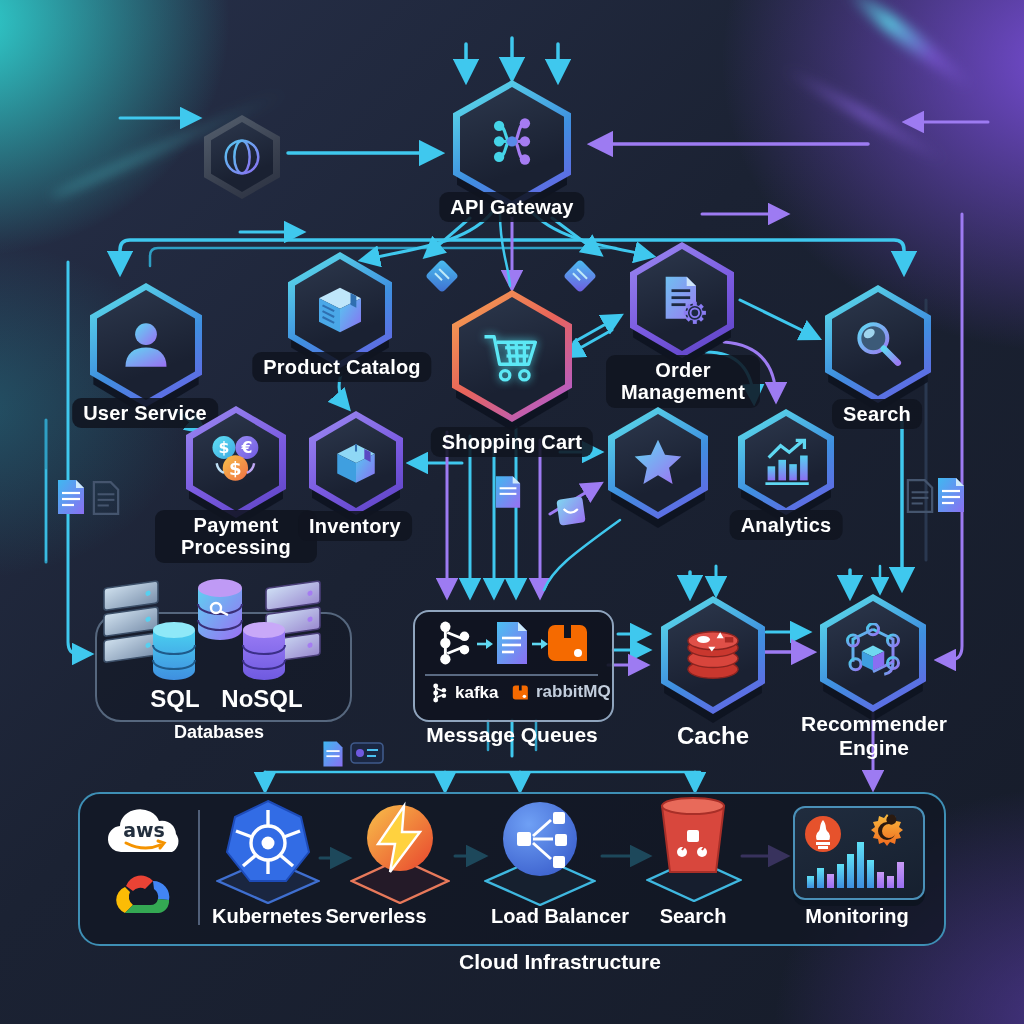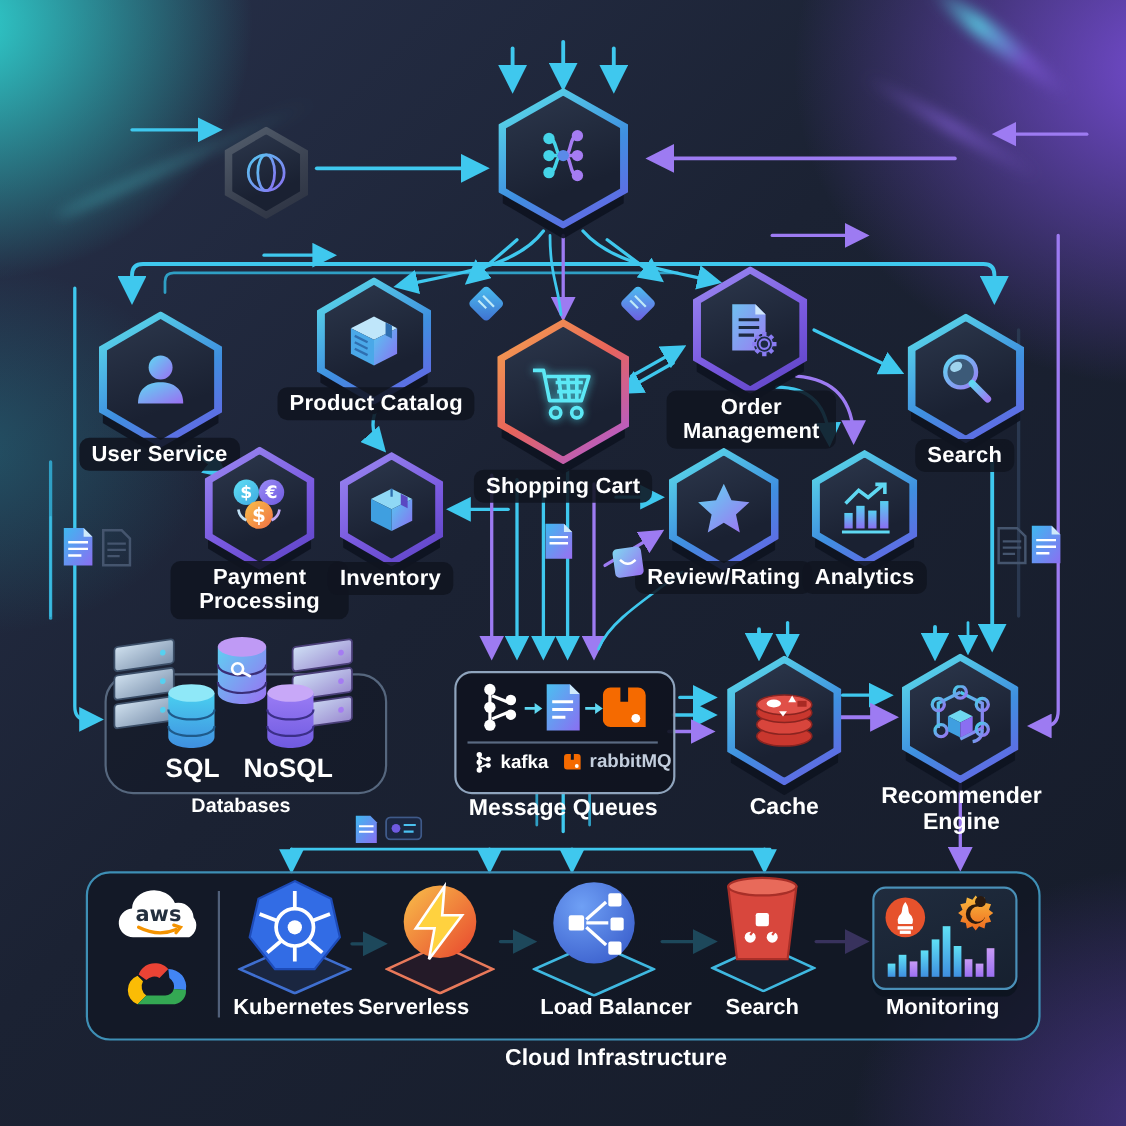--- a/index.html
+++ b/index.html
@@ -181,20 +181,21 @@
       </g>
       <circle cx="14" cy="10" r="4" fill="#45d4e8"></circle>
         <circle cx="14" cy="22" r="4" fill="#45d4e8"></circle>
         <circle cx="14" cy="34" r="4" fill="#45d4e8"></circle>
       <circle cx="34" cy="8" r="4" fill="#a57cf2"></circle>
         <circle cx="34" cy="22" r="4" fill="#a57cf2"></circle>
         <circle cx="34" cy="36" r="4" fill="#a57cf2"></circle>
       <circle cx="24" cy="22" r="4" fill="#5a8ae8"></circle>
     </svg>
   </div>
+  <div class="pill" style="left:512px;top:192px;">API Gateway</div>
 
   <div class="hex" style="left:90px;top:283px;width:112px;height:124px;">
     <div class="hex-shadow"></div>
     <div class="hex-border grad-cyan"></div>
     <div class="hex-inner"></div>
     <svg class="ic" width="58" height="58" viewBox="0 0 48 48">
       <defs>
           <linearGradient id="gus" x1="0" y1="0" x2="1" y2="1">
         <stop offset="0" stop-color="#5fd8f2"></stop>
             <stop offset="1" stop-color="#9a6ff2"></stop>
@@ -358,21 +359,20 @@
     <svg class="ic" width="56" height="56" viewBox="0 0 48 48">
       <defs>
           <linearGradient id="gst" x1="0" y1="0" x2="1" y2="1">
         <stop offset="0" stop-color="#5fd8f2"></stop>
             <stop offset="1" stop-color="#a06ff2"></stop>
           </linearGradient>
         </defs>
       <path d="M24,4 L30,17 L44,18.5 L33.5,28 L36.5,42 L24,34.5 L11.5,42 L14.5,28 L4,18.5 L18,17 Z" fill="url(#gst)"></path>
     </svg>
   </div>
-  <div class="pill" style="left:658px;top:510px;">Review/Rating</div>
 
   <div class="hex" style="left:738px;top:409px;width:96px;height:106px;">
     <div class="hex-shadow"></div>
     <div class="hex-border grad-cyan"></div>
     <div class="hex-inner"></div>
     <svg class="ic" width="52" height="52" viewBox="0 0 48 48">
       <defs>
           <linearGradient id="gan" x1="0" y1="1" x2="0" y2="0">
         <stop offset="0" stop-color="#8a6ff2"></stop>
             <stop offset="1" stop-color="#56d0f0"></stop>
@@ -539,21 +539,21 @@
         <ellipse cx="26" cy="27" rx="21" ry="7.5" fill="#d8453c"></ellipse>
         <ellipse cx="26" cy="18" rx="21" ry="7.5" fill="#c9372e"></ellipse>
         <ellipse cx="26" cy="12" rx="21" ry="7.5" fill="#e05048"></ellipse>
       </g>
       <ellipse cx="18" cy="11" rx="5.5" ry="3" fill="#fff"></ellipse>
       <polygon points="32,5 35,10 29,10" fill="#fff"></polygon>
       <polygon points="22,17 28,17 25,21" fill="#fff"></polygon>
       <rect x="36" y="9" width="7" height="4.5" fill="#a82a24"></rect>
     </svg>
   </div>
-  <div class="txt" style="left:713px;top:722px;font-size:21px;">Cache</div>
+  <div class="txt" style="left:713px;top:722px;font-size:24px;">Cache</div>
 
   <div class="hex" style="left:820px;top:594px;width:106px;height:118px;">
     <div class="hex-shadow"></div>
     <div class="hex-border grad-cyan"></div>
     <div class="hex-inner"></div>
     <svg class="ic" width="60" height="60" viewBox="0 0 48 48">
       <defs>
           <linearGradient id="grc" x1="0" y1="0" x2="1" y2="1">
         <stop offset="0" stop-color="#45d0e8"></stop>
             <stop offset="1" stop-color="#9a6ff2"></stop>

